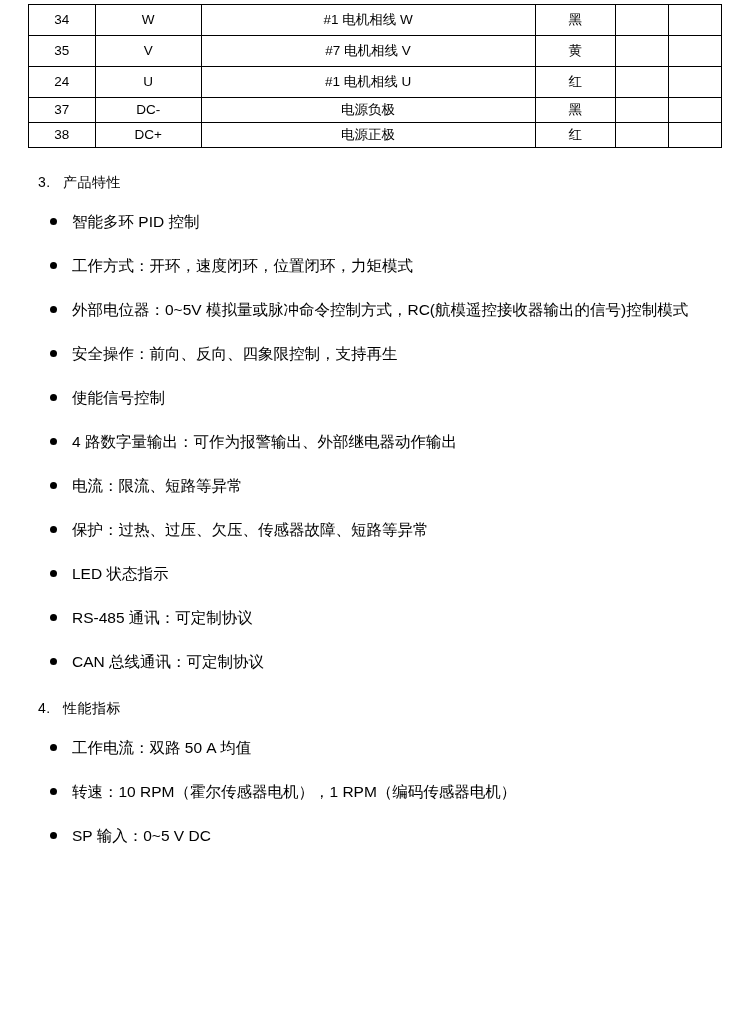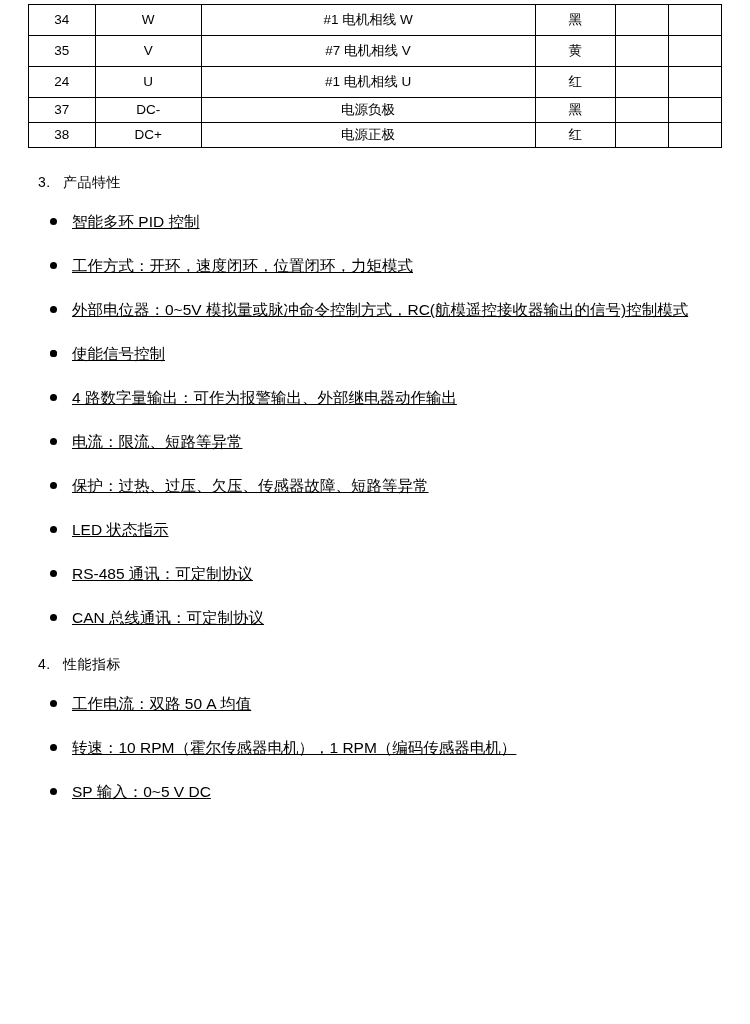--- a/index.html
+++ b/index.html
@@ -53,21 +53,20 @@
     margin: 26px 0 2px 10px;
     letter-spacing: 0.5px;
   }
   .section-heading .num { margin-right: 8px; }
 
   
   ul.bullets {
     list-style: none;
     margin: 0;
     padding: 0;
-    text-decoration: underline;
   }
   ul.bullets li {
     position: relative;
     font-size: 15.5px;
     line-height: 1.55;
     padding-left: 44px;
     margin-top: 20px;
   }
   ul.bullets li:first-child { margin-top: 18px; }
   ul.bullets li .dot {
@@ -152,20 +151,21 @@
     <li>
       <span class="dot"></span>
       <span>工作方式：开环，速度闭环，位置闭环，力矩模式</span>
     </li>
     <li>
       <span class="dot"></span>
       <span>外部电位器：0~5V 模拟量或脉冲命令控制方式，RC(航模遥控接收器输出的信号)控制模式</span>
     </li>
     <li>
       <span class="dot"></span>
+      <span>安全操作：前向、反向、四象限控制，支持再生</span>
     </li>
     <li>
       <span class="dot"></span>
       <span>使能信号控制</span>
     </li>
     <li>
       <span class="dot"></span>
       <span>4 路数字量输出：可作为报警输出、外部继电器动作输出</span>
     </li>
     <li>

